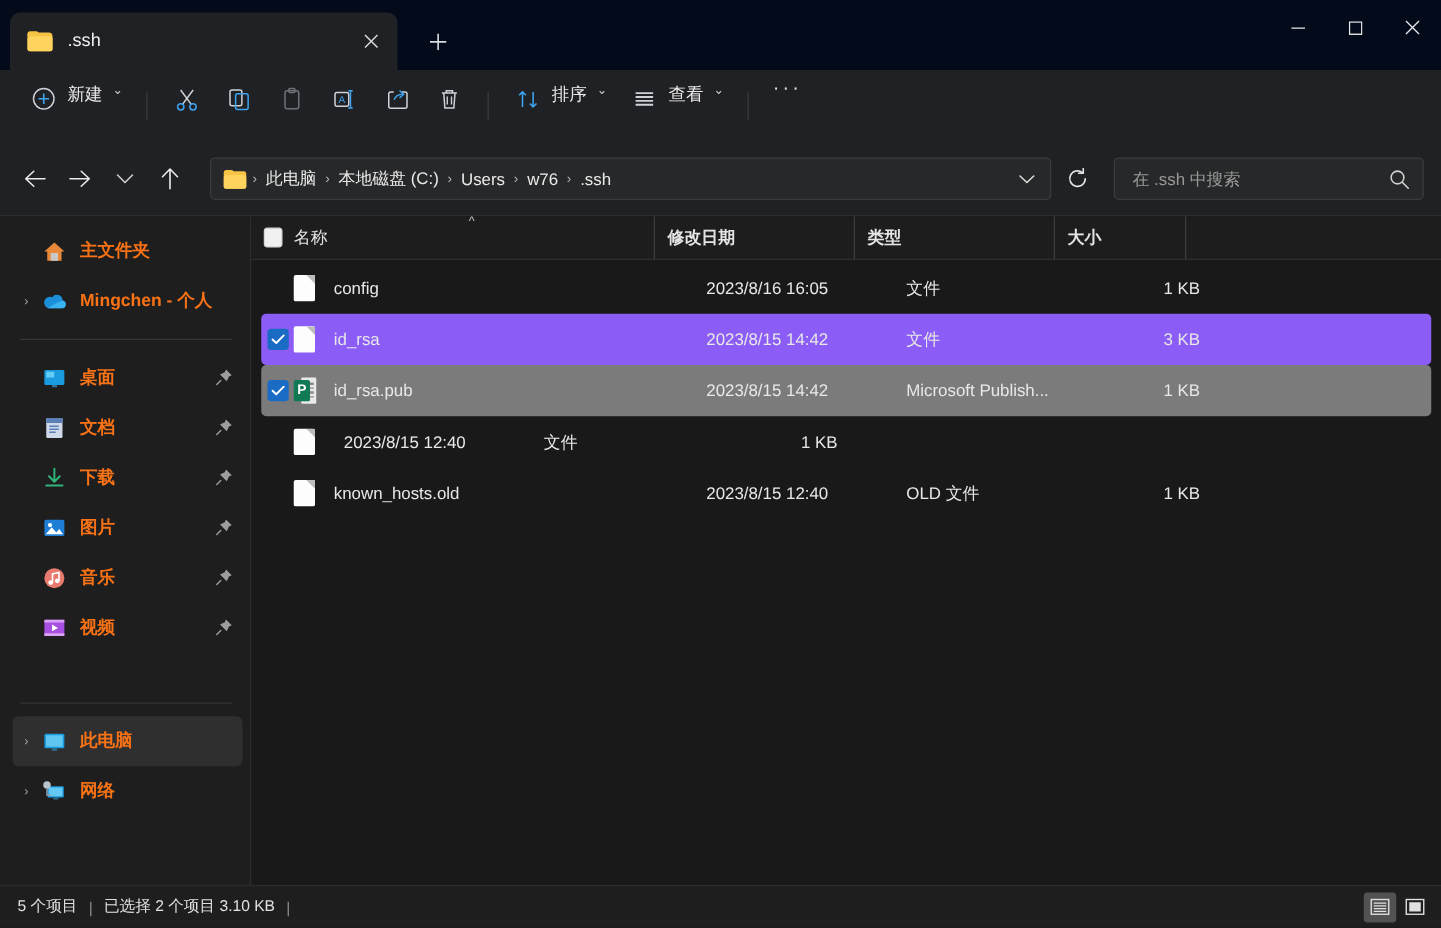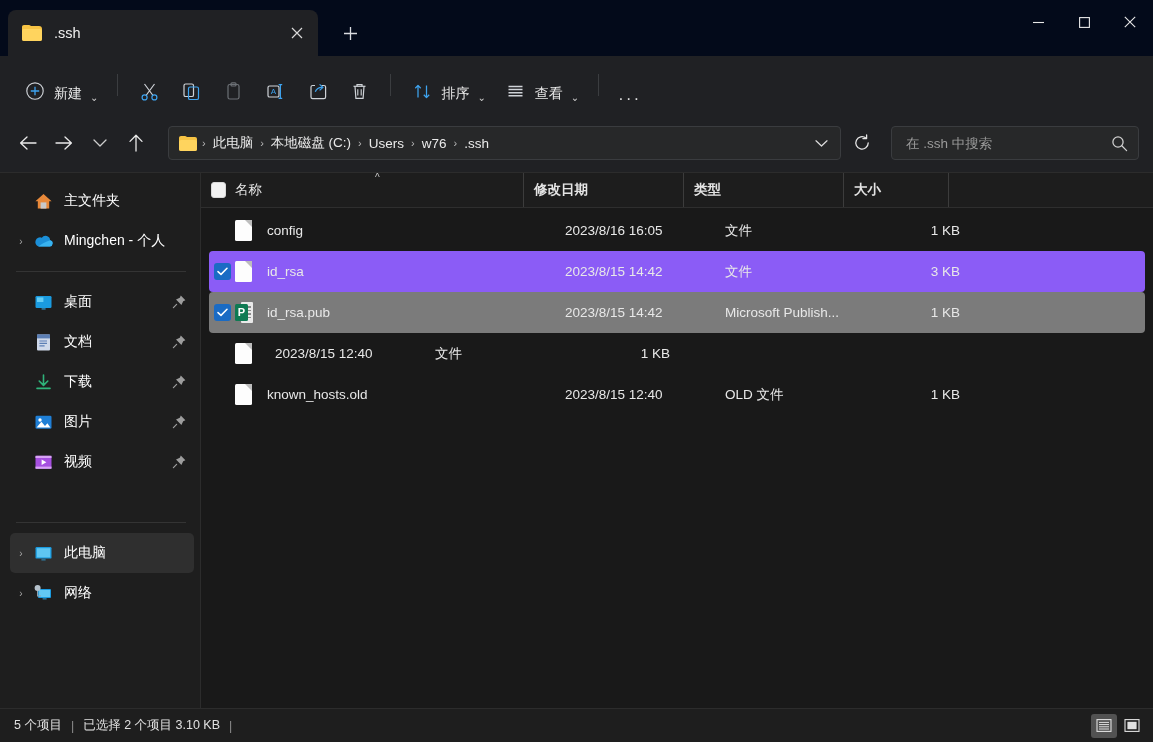--- a/index.html
+++ b/index.html
@@ -38,21 +38,21 @@
     width:40px;height:40px;margin:0 0 3px 12px;border-radius:5px;
     display:flex;align-items:center;justify-content:center;color:#dadce0;font-size:22px;font-weight:300;
   }
   .wincontrols{position:absolute;right:0;top:0;display:flex;height:44px;}
   .wc{width:46px;height:44px;display:flex;align-items:center;justify-content:center;color:#e8e8e8;}
   .wc svg{display:block;}
 
   
   .cmdbar{height:58px;background:#202124;flex:0 0 auto;display:flex;align-items:center;padding:0 14px;box-sizing:border-box;}
   .cmd-btn{
-    height:36px;border-radius:5px;display:flex;align-items:flex-end;padding:0 9px;
+    height:36px;border-radius:5px;display:flex;align-items:flex-start;padding:0 9px;
     color:#e9e9e9;font-size:14px;gap:7px;white-space:nowrap;
   }
   .cmd-icon{width:24px;height:24px;display:flex;align-items:center;justify-content:center;flex:0 0 auto;}
   .cmd-sep{width:1px;height:22px;background:#3b3d40;margin:0 10px;flex:0 0 auto;}
   .chev{font-size:10px;color:#cfcfcf;margin-left:1px;}
   .dots{letter-spacing:2.5px;font-size:16px;color:#e0e0e0;line-height:8px;}
 
   
   .navbar{height:58px;background:#202124;flex:0 0 auto;display:flex;align-items:center;padding:0 14px 0 10px;box-sizing:border-box;}
   .nav-ico{width:36px;height:36px;border-radius:5px;display:flex;align-items:center;justify-content:center;color:#eaeaea;flex:0 0 auto;}
@@ -84,21 +84,21 @@
 
   
   .body{flex:1 1 auto;display:flex;min-height:0;background:#1e1e1e;border-top:1px solid #2c2c2c;}
 
   
   .sidebar{width:200px;flex:0 0 auto;background:#1e1e1e;padding-top:8px;box-sizing:border-box;position:relative;overflow:hidden;}
   .sb-item{height:40px;display:flex;align-items:center;border-radius:5px;margin:0 6px 0 10px;padding-right:6px;box-sizing:border-box;position:relative;}
   .sb-item.sel{background:#2f2f2f;}
   .sb-exp{width:22px;height:40px;display:flex;align-items:center;justify-content:center;color:#a6a6a6;font-size:10px;flex:0 0 auto;}
   .sb-ico{width:22px;height:22px;display:flex;align-items:center;justify-content:center;margin-right:10px;flex:0 0 auto;}
-  .sb-label{font-size:14px;color:#ffffff;white-space:nowrap;flex:1 1 auto;overflow:hidden;}
+  .sb-label{font-size:14px;color:#f97316;white-space:nowrap;flex:1 1 auto;overflow:hidden;font-weight:bold;}
   .pin{width:16px;height:16px;flex:0 0 auto;color:#9d9d9d;}
   .sb-div{height:1px;background:#343434;margin:10px 14px 10px 16px;}
 
   
   .pane{flex:1 1 auto;background:#191919;display:flex;flex-direction:column;min-width:0;border-left:1px solid #2c2c2c;}
   .colhead{height:34px;display:flex;align-items:stretch;flex:0 0 auto;position:relative;background:#1d1d1d;border-bottom:1px solid #2e2e2e;}
   .col{display:flex;align-items:center;font-size:13.5px;color:#e4e4e4;box-sizing:border-box;position:relative;padding-left:10px;}
   .col + .col{border-left:1px solid #3c3c3c;font-weight:bold;}
   .col-name{width:322px;flex:0 0 auto;padding-left:0;}
   .col-date{width:160px;flex:0 0 auto;}
@@ -445,20 +445,38 @@
         </span>
         <span class="sb-label">图片</span>
         <span class="pin">
           <svg width="15" height="15" viewBox="0 0 15 15">
               <path d="M8.8 1.6 L13.4 6.2 L11.2 7.2 L9.4 11 L4 5.6 L7.8 3.8 Z" fill="#9d9d9d"></path>
               <path d="M4.6 10.4 L1.4 13.6" stroke="#9d9d9d" stroke-width="1.2" stroke-linecap="round"></path>
             </svg>
         </span>
       </div>
 
+      <div class="sb-item">
+        <span class="sb-exp"></span>
+        <span class="sb-ico">
+          <svg width="19" height="19" viewBox="0 0 19 19">
+              <circle cx="9.5" cy="9.5" r="8" fill="#e87a6e"></circle>
+              <path d="M8 13 V6.2 L13.2 5 V11.6" stroke="#ffffff" stroke-width="1.3" fill="none"></path>
+              <circle cx="6.6" cy="13" r="1.9" fill="#ffffff"></circle>
+              <circle cx="11.8" cy="11.6" r="1.9" fill="#ffffff"></circle>
+            </svg>
+        </span>
+        <span class="sb-label">音乐</span>
+        <span class="pin">
+          <svg width="15" height="15" viewBox="0 0 15 15">
+              <path d="M8.8 1.6 L13.4 6.2 L11.2 7.2 L9.4 11 L4 5.6 L7.8 3.8 Z" fill="#9d9d9d"></path>
+              <path d="M4.6 10.4 L1.4 13.6" stroke="#9d9d9d" stroke-width="1.2" stroke-linecap="round"></path>
+            </svg>
+        </span>
+      </div>
 
       <div class="sb-item">
         <span class="sb-exp"></span>
         <span class="sb-ico">
           <svg width="19" height="17" viewBox="0 0 19 17">
               <rect x="1.5" y="1.8" width="16" height="13" rx="1.3" fill="#a64fe0"></rect>
               <rect x="1.5" y="1.8" width="16" height="2.2" fill="#d8a3f5"></rect>
               <rect x="1.5" y="12.6" width="16" height="2.2" fill="#d8a3f5"></rect>
               <path d="M7.6 5.6 L12.4 8.3 L7.6 11 Z" fill="#ffffff"></path>
             </svg>

